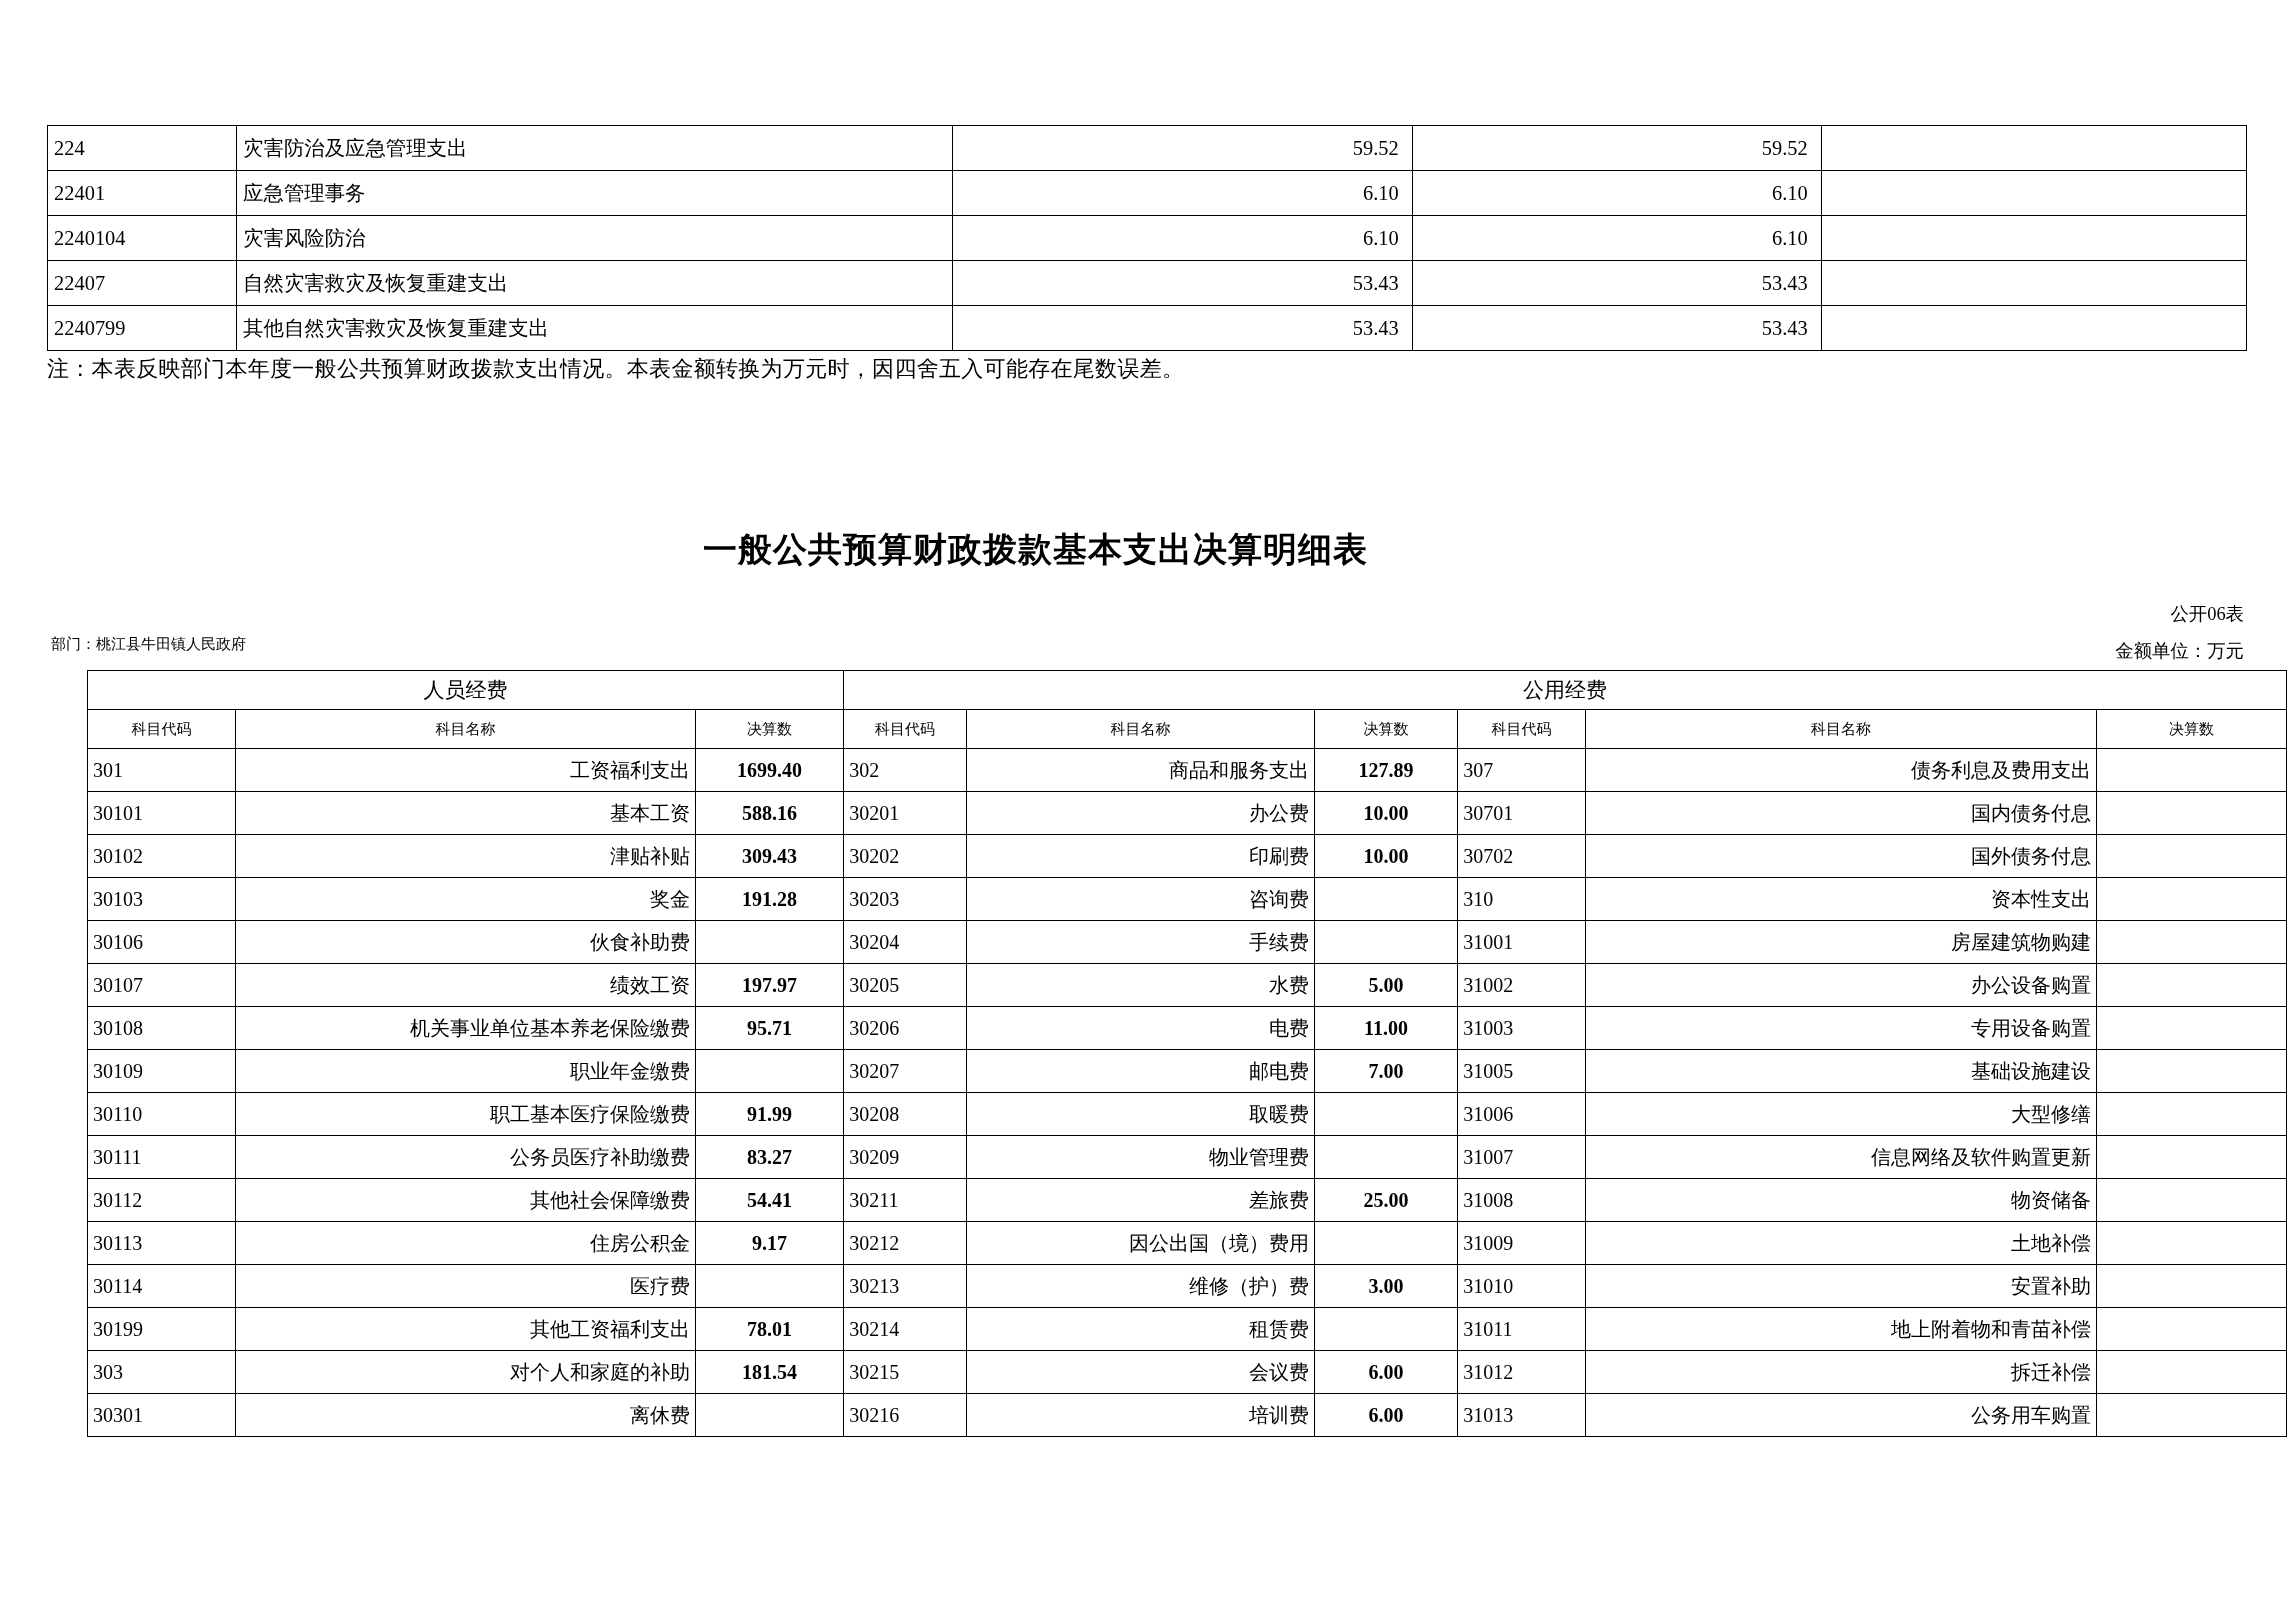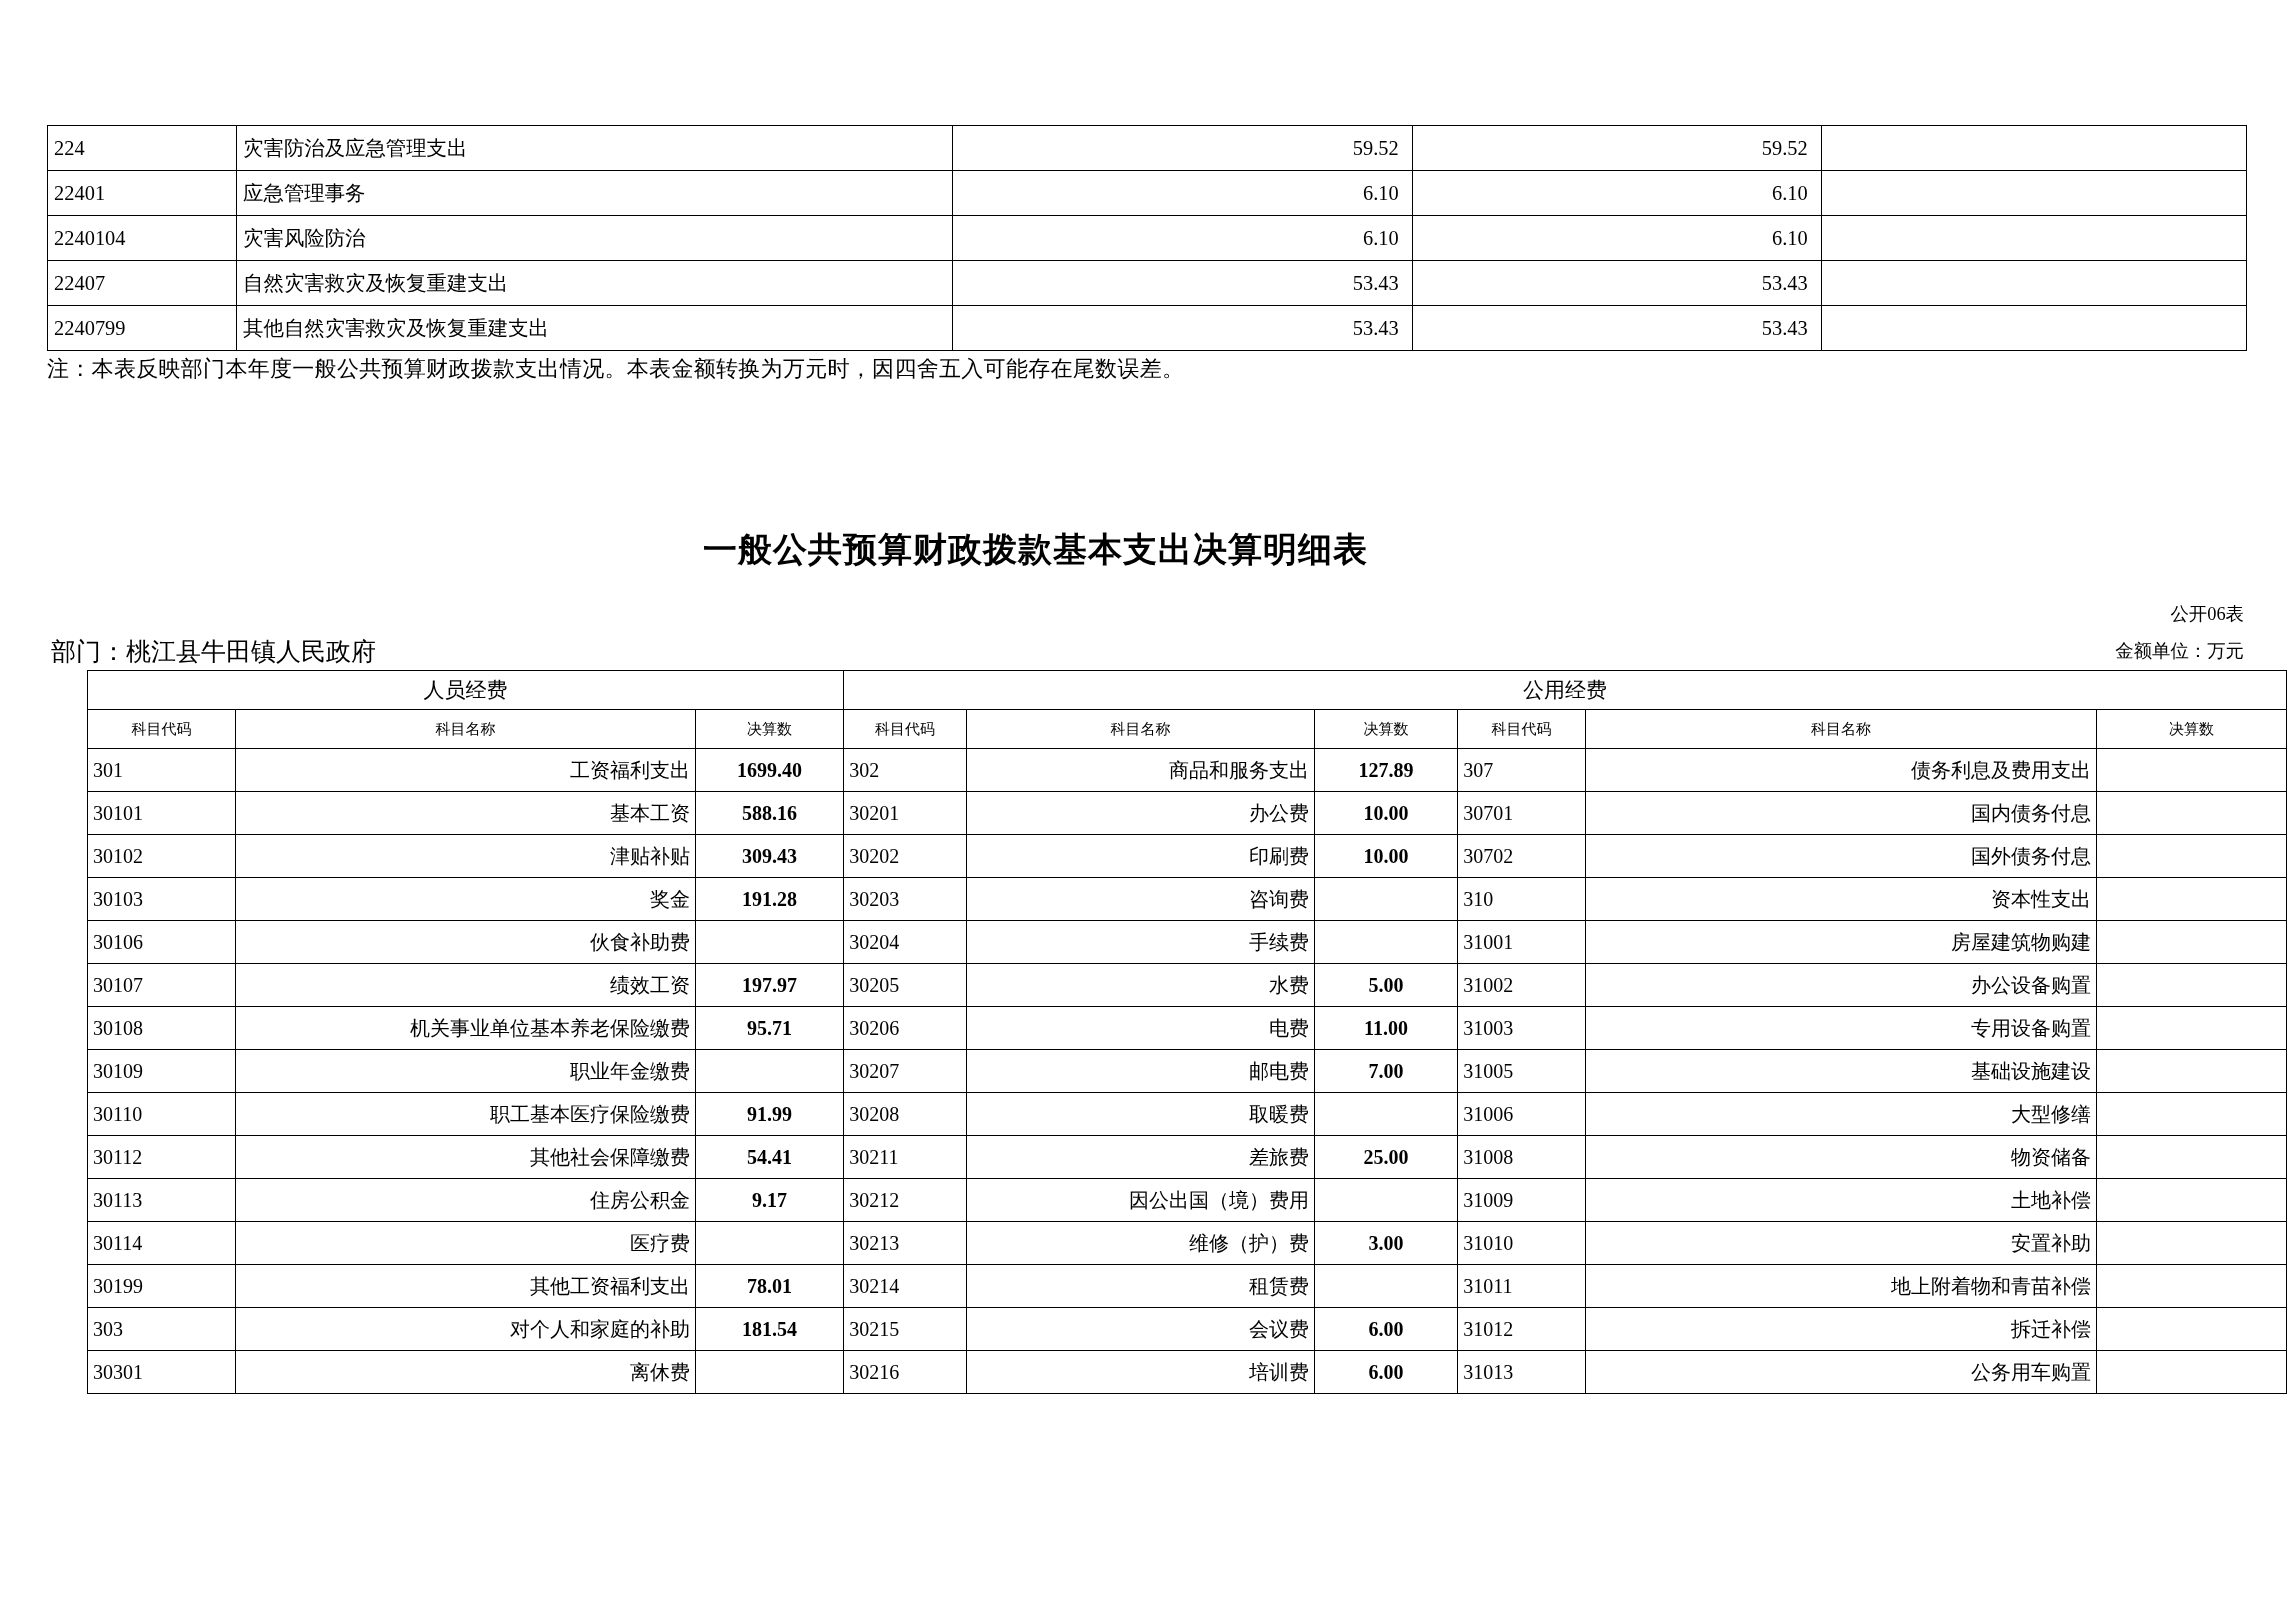--- a/index.html
+++ b/index.html
@@ -85,21 +85,21 @@
     position: absolute;
     right: 51px;
     top: 638px;
     font-size: 18.4px;
     white-space: nowrap;
   }
   .dept-label {
     position: absolute;
     left: 51px;
     top: 635px;
-    font-size: 25px;
+    font-size: 15px;
     white-space: nowrap;
   }
 
   
   .main-table-wrap {
     position: absolute;
     left: 47px;
     top: 670px;
     width: 2199px;
   }
@@ -317,20 +317,31 @@
             <td class="cell-name">职工基本医疗保险缴费</td>
             <td class="cell-num">91.99</td>
             <td class="cell-code">30208</td>
             <td class="cell-name">取暖费</td>
             <td class="cell-num"></td>
             <td class="cell-code">31006</td>
             <td class="cell-name">大型修缮</td>
             <td class="cell-num"></td>
           </tr>
           <tr>
+            <td class="cell-code">30111</td>
+            <td class="cell-name">公务员医疗补助缴费</td>
+            <td class="cell-num">83.27</td>
+            <td class="cell-code">30209</td>
+            <td class="cell-name">物业管理费</td>
+            <td class="cell-num"></td>
+            <td class="cell-code">31007</td>
+            <td class="cell-name">信息网络及软件购置更新</td>
+            <td class="cell-num"></td>
+          </tr>
+          <tr>
             <td class="cell-code">30112</td>
             <td class="cell-name">其他社会保障缴费</td>
             <td class="cell-num">54.41</td>
             <td class="cell-code">30211</td>
             <td class="cell-name">差旅费</td>
             <td class="cell-num">25.00</td>
             <td class="cell-code">31008</td>
             <td class="cell-name">物资储备</td>
             <td class="cell-num"></td>
           </tr>

